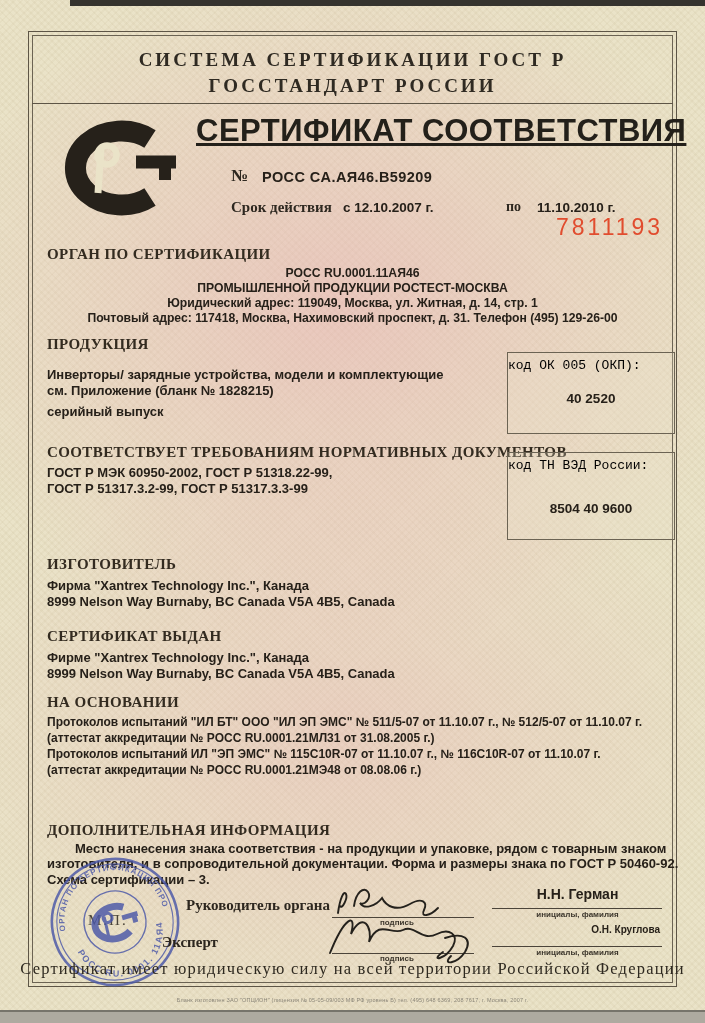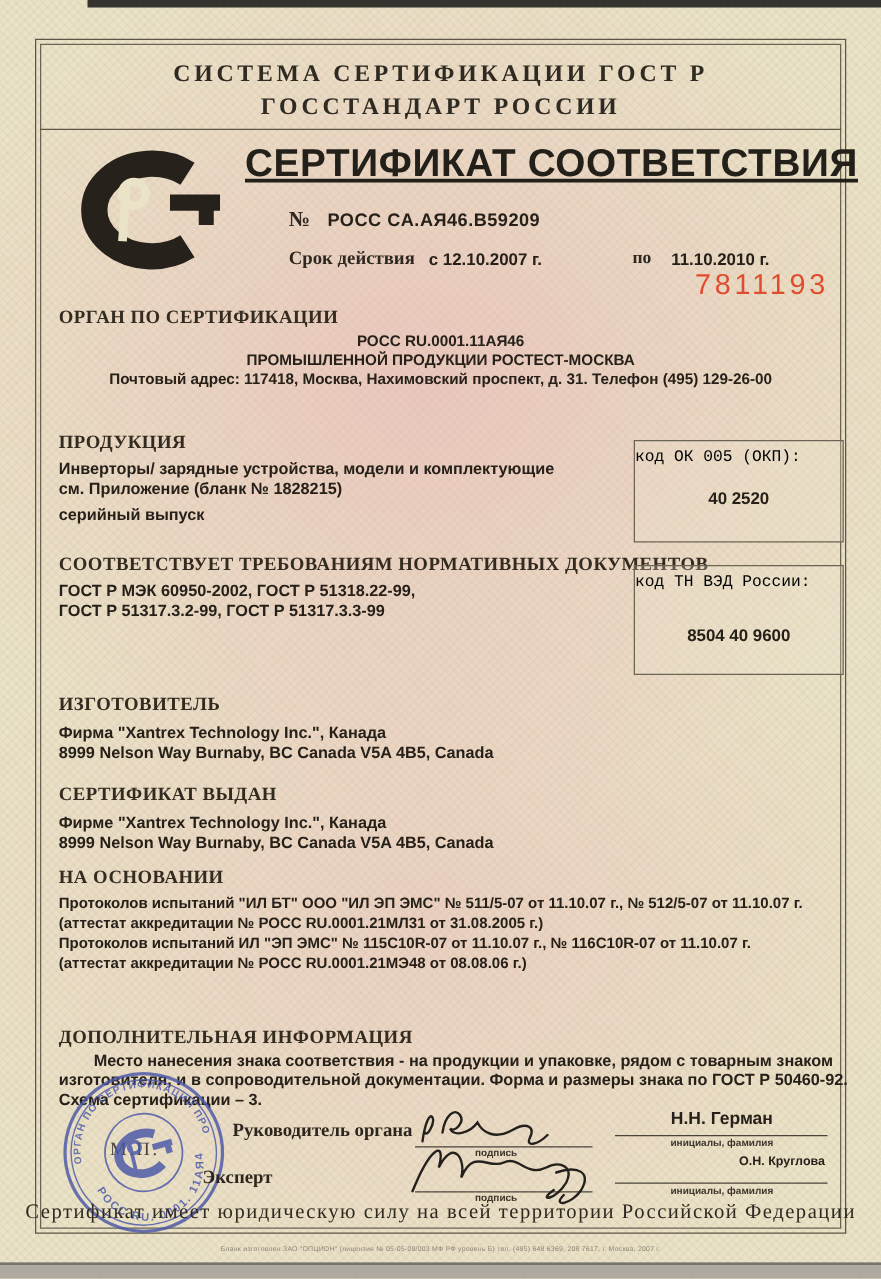--- a/index.html
+++ b/index.html
@@ -98,24 +98,25 @@
 <div class="abs serif b nowrap" style="top:199px;left:231px;font-size:15px;color:#2e2820;">Срок действия</div>
 <div class="abs b nowrap" style="top:200px;left:343px;font-size:13.5px;">с 12.10.2007 г.</div>
 <div class="abs serif b nowrap" style="top:199px;left:506px;font-size:14px;color:#2e2820;">по</div>
 <div class="abs b nowrap" style="top:200px;left:537px;font-size:13.5px;">11.10.2010 г.</div>
 <div class="abs redno" style="top:214px;left:556px;">7811193</div>
 
 <div class="abs serif-head" style="top:246px;left:47px;">ОРГАН ПО СЕРТИФИКАЦИИ</div>
 <div class="abs center" style="top:266px;left:40px;width:625px;">
   <div class="b t12 nowrap">РОСС RU.0001.11АЯ46</div>
   <div class="b t12 nowrap">ПРОМЫШЛЕННОЙ ПРОДУКЦИИ РОСТЕСТ-МОСКВА</div>
+  <div class="b t12 nowrap">Юридический адрес: 119049, Москва, ул. Житная, д. 14, стр. 1</div>
   <div class="b t12 nowrap">Почтовый адрес: 117418, Москва, Нахимовский проспект, д. 31. Телефон (495) 129-26-00</div>
 </div>
 
-<div class="abs serif-head" style="top:346px;left:47px;">ПРОДУКЦИЯ</div>
+<div class="abs serif-head" style="top:336px;left:47px;">ПРОДУКЦИЯ</div>
 <div class="abs b t13 nowrap" style="top:367px;left:47px;">Инверторы/ зарядные устройства, модели и комплектующие</div>
 <div class="abs b t13 nowrap" style="top:383px;left:47px;">см. Приложение (бланк № 1828215)</div>
 <div class="abs b t13 nowrap" style="top:404px;left:47px;">серийный выпуск</div>
 <div class="code-box" style="top:352px;height:80px;">
   <div class="code-label">код ОК 005 (ОКП):</div>
   <div class="code-value" style="margin-top:18px;">40 2520</div>
 </div>
 
 <div class="abs serif-head nowrap" style="top:444px;left:47px;">СООТВЕТСТВУЕТ ТРЕБОВАНИЯМ НОРМАТИВНЫХ ДОКУМЕНТОВ</div>
 <div class="abs b t13 nowrap" style="top:465px;left:47px;">ГОСТ Р МЭК 60950-2002, ГОСТ Р 51318.22-99,</div>

